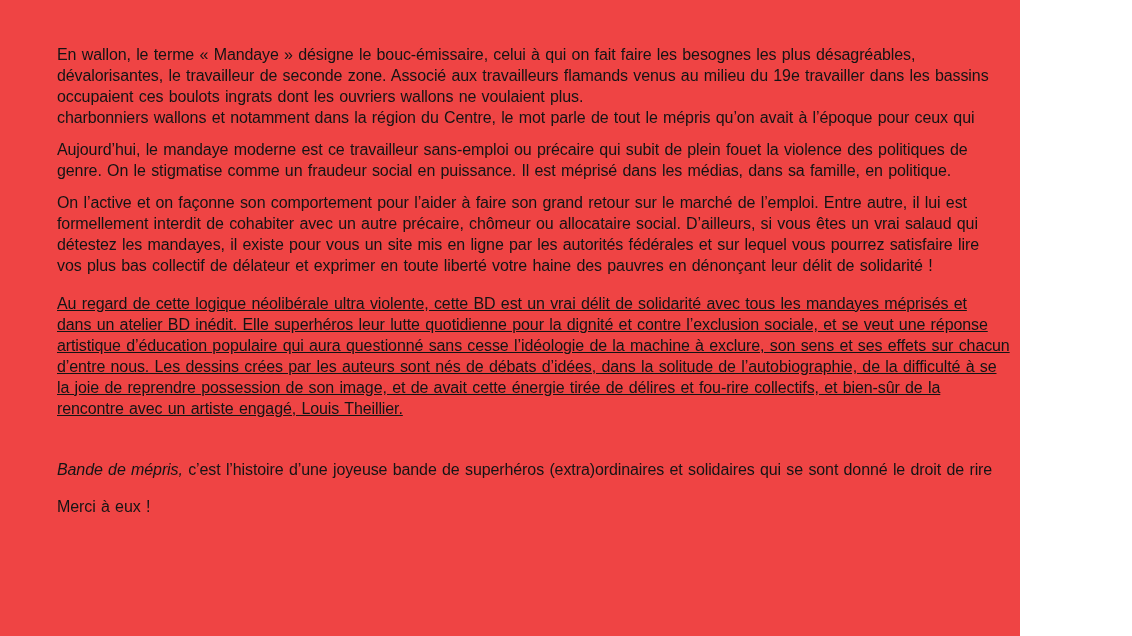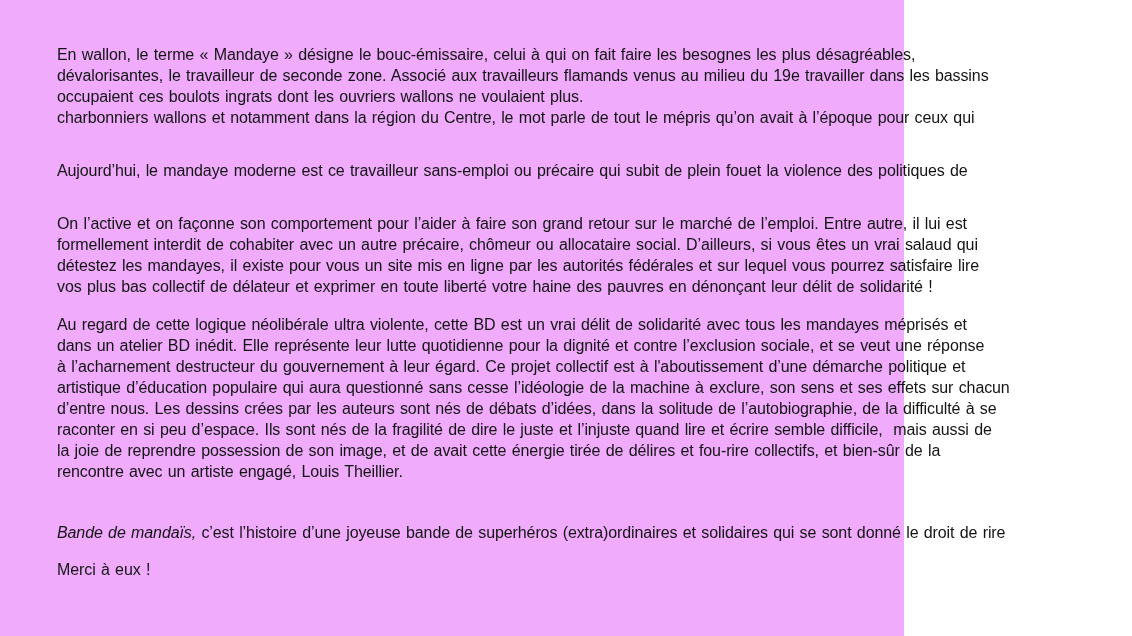--- a/index.html
+++ b/index.html
@@ -7,34 +7,34 @@
     padding: 0;
   }
   body {
     width: 1132px;
     height: 636px;
     overflow: hidden;
     background: #ffffff;
   }
   .page {
     box-sizing: border-box;
-    width: 904px;
+    width: 1020px;
     height: 636px;
     padding: 44px 40px 0 57px;
-    background: #f0abfc;
+    background: #ef4444;
     color: #141414;
     font-family: "Liberation Sans", "DejaVu Sans", sans-serif;
     font-size: 16px;
     line-height: 21px;
     letter-spacing: -0.1px;
     word-spacing: 1px;
   }
   .para { margin: 0; }
-  .para.mt-std   { margin-top: 32px; }
-  .para.mt-med   { margin-top: 17px; }
+  .para.mt-std   { margin-top: 11px; }
+  .para.mt-med   { margin-top: 17px; text-decoration: underline; }
   .para.mt-large { margin-top: 40px; }
   .para.mt-close { margin-top: 16px; }
   .line {
     white-space: pre;
   }
   .italic { font-style: italic; }
 </style>
 </head>
 <body>
 
@@ -42,41 +42,40 @@
 
   <div class="para">
     <div class="line">En wallon, le terme « Mandaye » désigne le bouc-émissaire, celui à qui on fait faire les besognes les plus désagréables,</div>
     <div class="line">dévalorisantes, le travailleur de seconde zone. Associé aux travailleurs flamands venus au milieu du 19e travailler dans les bassins</div>
     <div class="line">occupaient ces boulots ingrats dont les ouvriers wallons ne voulaient plus.</div>
     <div class="line">charbonniers wallons et notamment dans la région du Centre, le mot parle de tout le mépris qu’on avait à l’époque pour ceux qui</div>
   </div>
 
   <div class="para mt-std">
     <div class="line">Aujourd’hui, le mandaye moderne est ce travailleur sans-emploi ou précaire qui subit de plein fouet la violence des politiques de</div>
+    <div class="line">genre. On le stigmatise comme un fraudeur social en puissance. Il est méprisé dans les médias, dans sa famille, en politique.</div>
   </div>
 
   <div class="para mt-std">
     <div class="line">On l’active et on façonne son comportement pour l’aider à faire son grand retour sur le marché de l’emploi. Entre autre, il lui est</div>
     <div class="line">formellement interdit de cohabiter avec un autre précaire, chômeur ou allocataire social. D’ailleurs, si vous êtes un vrai salaud qui</div>
     <div class="line">détestez les mandayes, il existe pour vous un site mis en ligne par les autorités fédérales et sur lequel vous pourrez satisfaire lire</div>
     <div class="line">vos plus bas collectif de délateur et exprimer en toute liberté votre haine des pauvres en dénonçant leur délit de solidarité !</div>
   </div>
 
   <div class="para mt-med">
     <div class="line">Au regard de cette logique néolibérale ultra violente, cette BD est un vrai délit de solidarité avec tous les mandayes méprisés et</div>
-    <div class="line">dans un atelier BD inédit. Elle représente leur lutte quotidienne pour la dignité et contre l’exclusion sociale, et se veut une réponse</div>
-    <div class="line">à l’acharnement destructeur du gouvernement à leur égard. Ce projet collectif est à l'aboutissement d’une démarche politique et</div>
+    <div class="line">dans un atelier BD inédit. Elle superhéros leur lutte quotidienne pour la dignité et contre l’exclusion sociale, et se veut une réponse</div>
     <div class="line">artistique d’éducation populaire qui aura questionné sans cesse l’idéologie de la machine à exclure, son sens et ses effets sur chacun</div>
     <div class="line">d’entre nous. Les dessins crées par les auteurs sont nés de débats d’idées, dans la solitude de l’autobiographie, de la difficulté à se</div>
-    <div class="line">raconter en si peu d’espace. Ils sont nés de la fragilité de dire le juste et l’injuste quand lire et écrire semble difficile,  mais aussi de</div>
     <div class="line">la joie de reprendre possession de son image, et de avait cette énergie tirée de délires et fou-rire collectifs, et bien-sûr de la</div>
     <div class="line">rencontre avec un artiste engagé, Louis Theillier.</div>
   </div>
 
   <div class="para mt-large">
-    <div class="line"><span class="italic">Bande de mandaïs,</span><span> c’est l’histoire d’une joyeuse bande de superhéros (extra)ordinaires et solidaires qui se sont donné le droit de rire</span></div>
+    <div class="line"><span class="italic">Bande de mépris,</span><span> c’est l’histoire d’une joyeuse bande de superhéros (extra)ordinaires et solidaires qui se sont donné le droit de rire</span></div>
   </div>
 
   <div class="para mt-close">
     <div class="line">Merci à eux !</div>
   </div>
 
 </div>
 
 </body></html>

